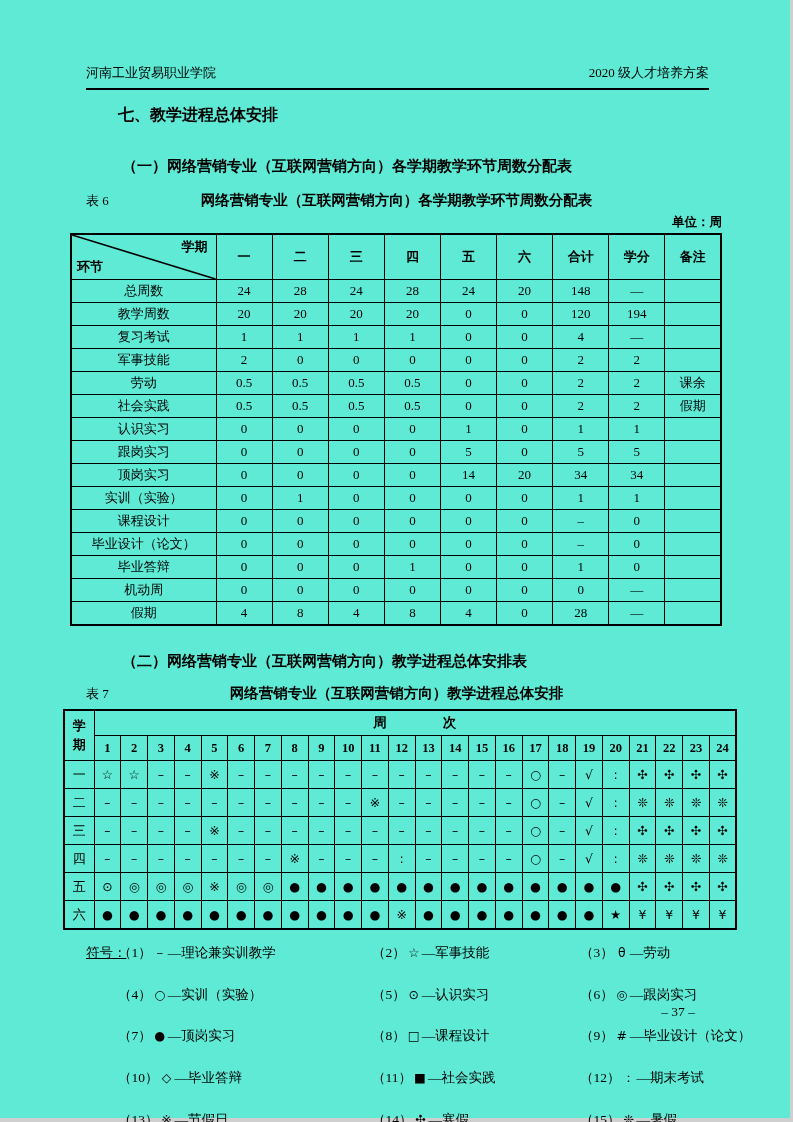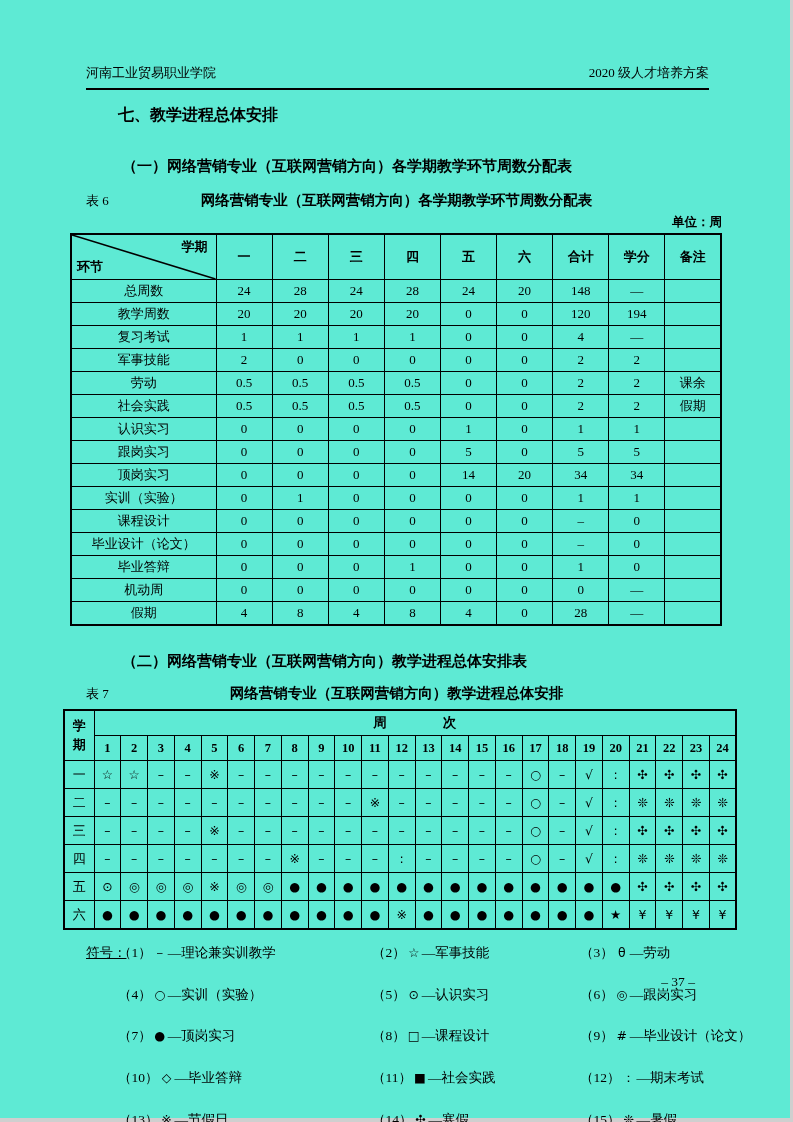--- a/index.html
+++ b/index.html
@@ -49,21 +49,21 @@
   .t7 tbody td.sem{font-family:"Liberation Serif","DejaVu Serif",serif;font-size:13px;}
   
   .legend{position:relative;margin:12px 0 0 86px;font-size:13.5px;}
   .legend .prefix{position:absolute;left:0;top:0;line-height:21.7px;text-decoration:underline;}
   .legend .grid{margin-left:32px;display:grid;grid-template-columns:234px 188px auto;
     grid-auto-rows:21.7px;align-items:center;gap:20px;}
   .legend .item{white-space:nowrap;}
   .legend .sym{display:inline-block;min-width:16px;text-align:center;
     font-family:"DejaVu Sans","Liberation Sans",sans-serif;font-size:12.5px;}
   
-  .footer{position:absolute;left:618px;top:974px;width:120px;text-align:center;font-size:13.5px;}
+  .footer{position:absolute;left:618px;top:1004px;width:120px;text-align:center;font-size:13.5px;}
 </style>
 </head>
 <body>
 
 <div class="page">
 
   <div class="doc-header">
     <span>河南工业贸易职业学院</span>
     <span>2020 级人才培养方案</span>
   </div>

